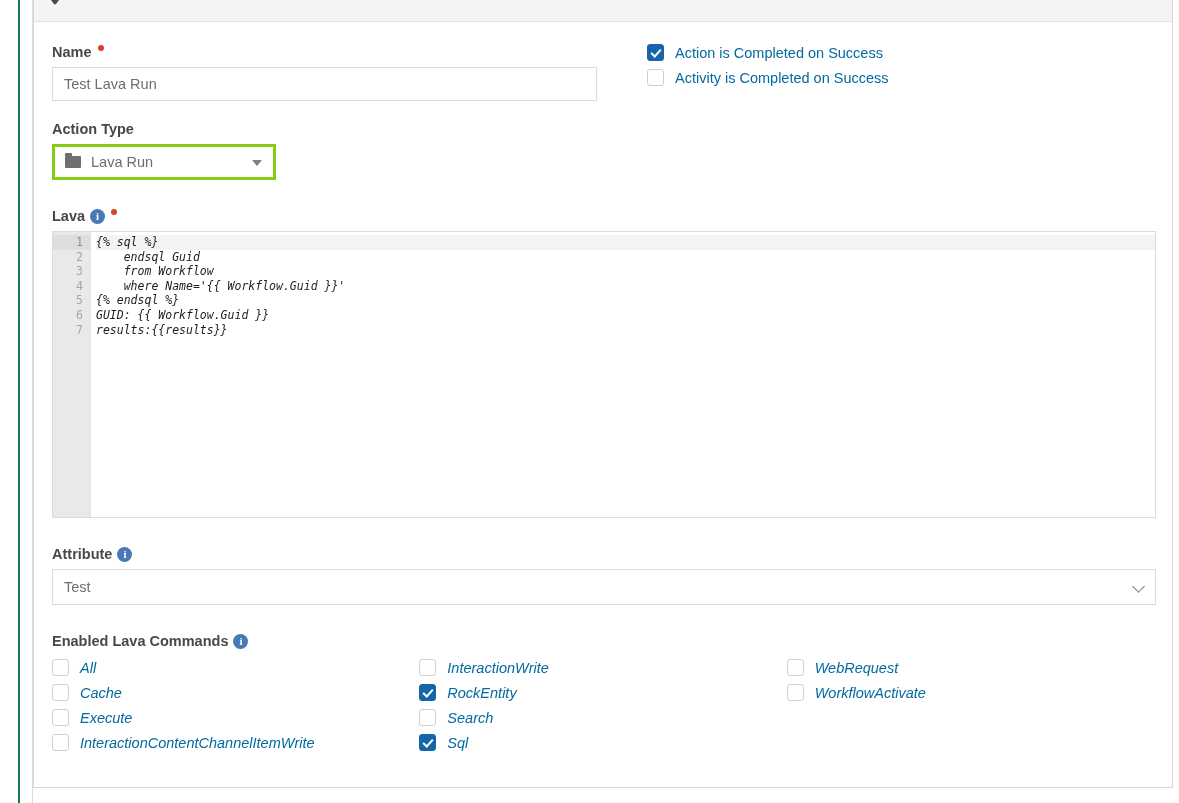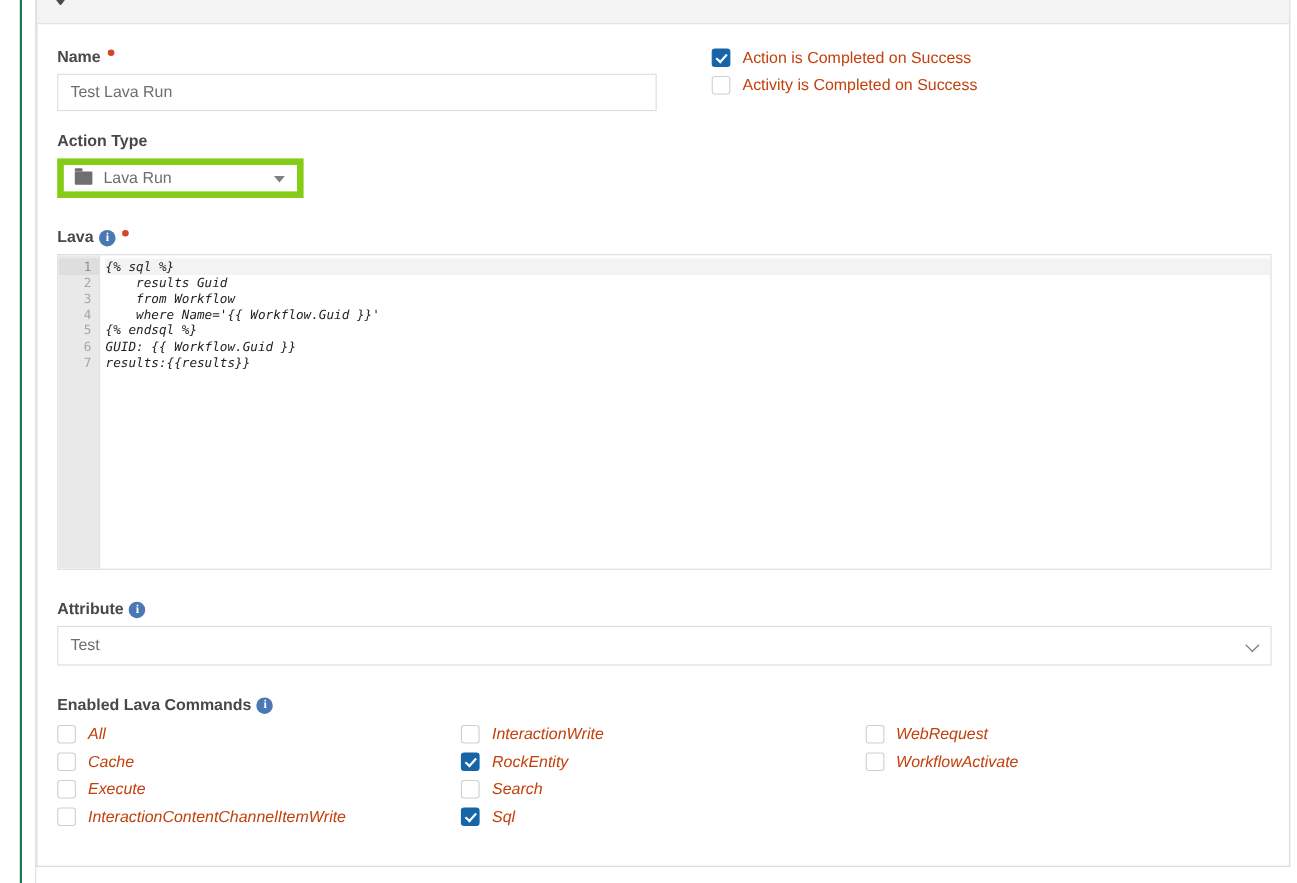--- a/index.html
+++ b/index.html
@@ -97,21 +97,21 @@
     background: #fff;
     padding: 0 11px;
     font-size: 14.5px;
     color: #6e6e6e;
     font-family: "Liberation Sans", sans-serif;
     outline: none;
   }
 
   .select-box {
     width: 224px; height: 36px;
-    border: 6px solid #84cc16;
+    border: 3px solid #84cc16;
     background: #fff;
     display: flex; align-items: center;
     padding: 0 10px;
     font-size: 14.5px; color: #6e6e6e;
     position: relative;
   }
   .folder-icon {
     width: 16px; height: 12px;
     background: #6f6f6f;
     position: relative;
@@ -152,21 +152,21 @@
     width: 4px; height: 8px;
     border: solid #fff;
     border-width: 0 2px 2px 0;
     transform: rotate(42deg);
   }
   .cb-line {
     display: flex; align-items: center; gap: 11px;
     margin-bottom: 8px;
   }
   .cb-label {
-    font-size: 14.5px; color: #c2410c;
+    font-size: 14.5px; color: #0369a1;
   }
 
   .overview-title {
     font-size: 14.5px; font-weight: 700; color: #484848;
     margin-bottom: 7px;
   }
   .overview-text {
     font-size: 14.5px; color: #555555;
   }
 
@@ -311,21 +311,21 @@
             <div class="active">1</div>
             <div>2</div>
             <div>3</div>
             <div>4</div>
             <div>5</div>
             <div>6</div>
             <div>7</div>
           </div>
           <div class="code-area">
             <div class="code-line active">{% sql %}</div>
-            <div class="code-line">    results Guid</div>
+            <div class="code-line">    endsql Guid</div>
             <div class="code-line">    from Workflow</div>
             <div class="code-line">    where Name='{{ Workflow.Guid }}'</div>
             <div class="code-line">{% endsql %}</div>
             <div class="code-line">GUID: {{ Workflow.Guid }}</div>
             <div class="code-line">results:{{results}}</div>
           </div>
         </div>
       </div>
 
       <div class="mt28">

